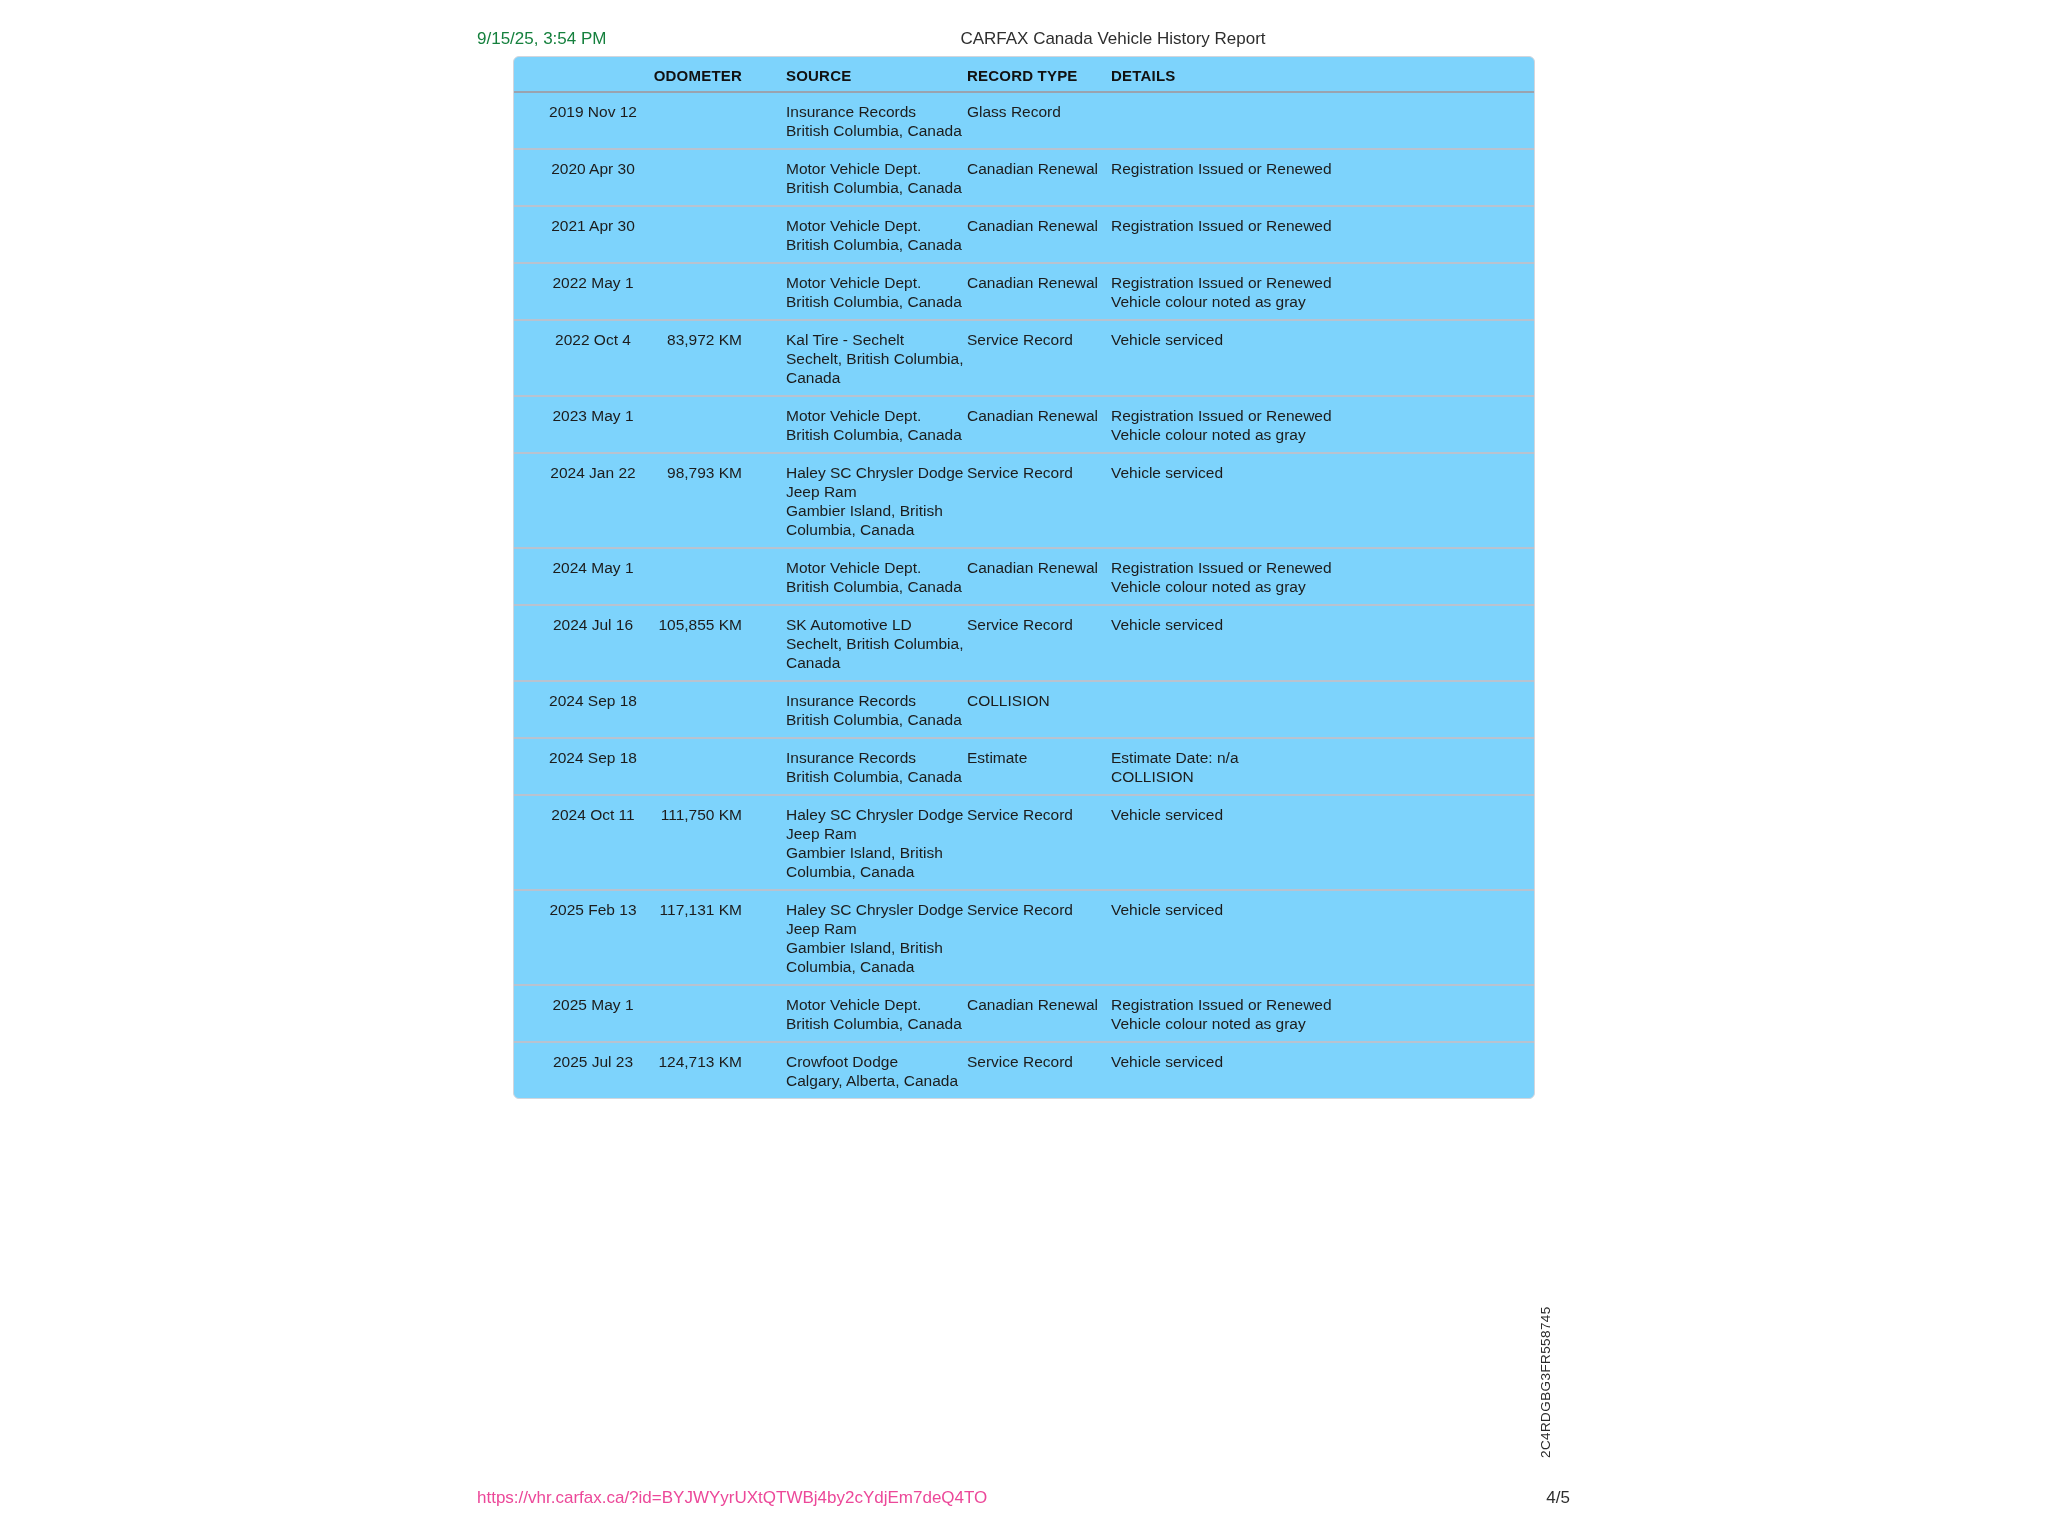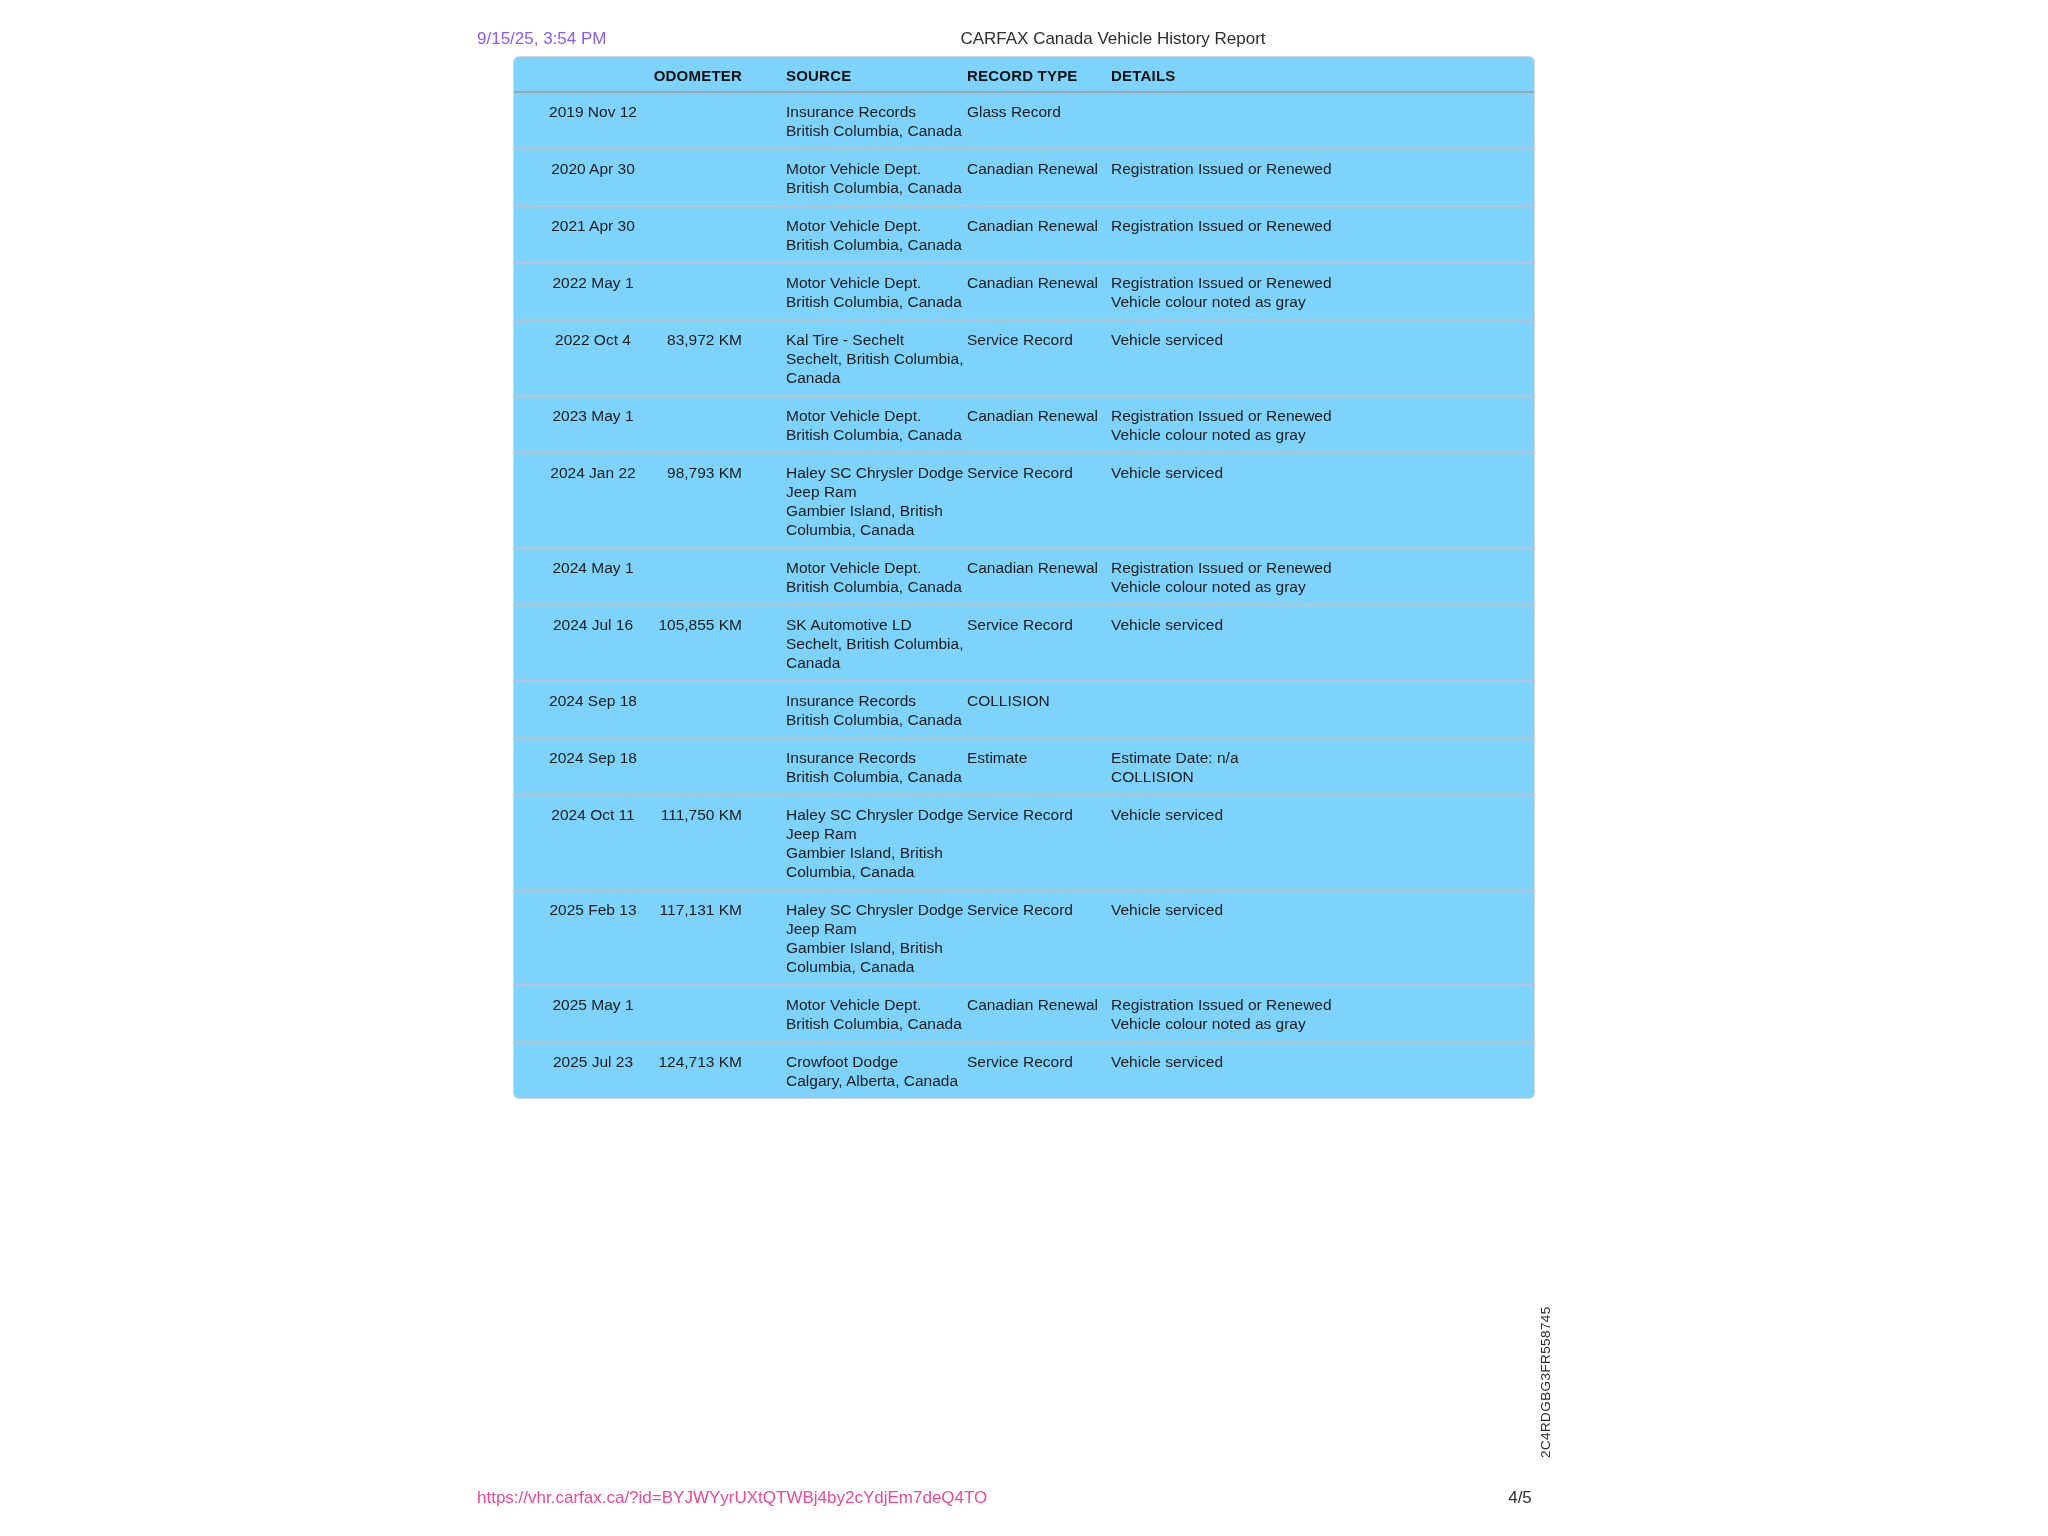--- a/index.html
+++ b/index.html
@@ -1,21 +1,21 @@
 <!DOCTYPE html>
 <html><head>
 <meta charset="utf-8">
 <style>
   * { margin: 0; padding: 0; box-sizing: border-box; }
   html, body { width: 2048px; height: 1536px; background: #ffffff; overflow: hidden; }
   body { font-family: "Liberation Sans", "DejaVu Sans", sans-serif; color: #1c1c1c; position: relative; }
 
   .print-datetime {
     position: absolute; left: 477px; top: 29px;
-    font-size: 17px; color: #8b5cf6;
+    font-size: 17px; color: #15803d;
   }
   .print-title {
     position: absolute; left: 913px; top: 29px; width: 400px;
     text-align: center; font-size: 17px; color: #2e2e2e;
   }
 
   .history-table {
     position: absolute; left: 513px; top: 56px; width: 1022px;
     border: 1px solid #d2d6dd;
     border-radius: 6px;
@@ -55,21 +55,21 @@
     font-size: 13.5px; letter-spacing: 0.4px; color: #2a2a2a;
     white-space: nowrap;
   }
 
   .footer-url {
     position: absolute; left: 477px; top: 1488px;
     font-size: 17px; color: #ec4899;
   }
   .footer-page {
     position: absolute; left: 1470px; top: 1488px; width: 100px;
-    text-align: center; font-size: 17px; color: #2e2e2e;
+    text-align: right; font-size: 17px; color: #2e2e2e;
   }
 </style>
 </head>
 <body>
 
 <div class="print-datetime">9/15/25, 3:54 PM</div>
 <div class="print-title">CARFAX Canada Vehicle History Report</div>
 
 <div class="history-table">
   <div class="grid-row table-header-row">

